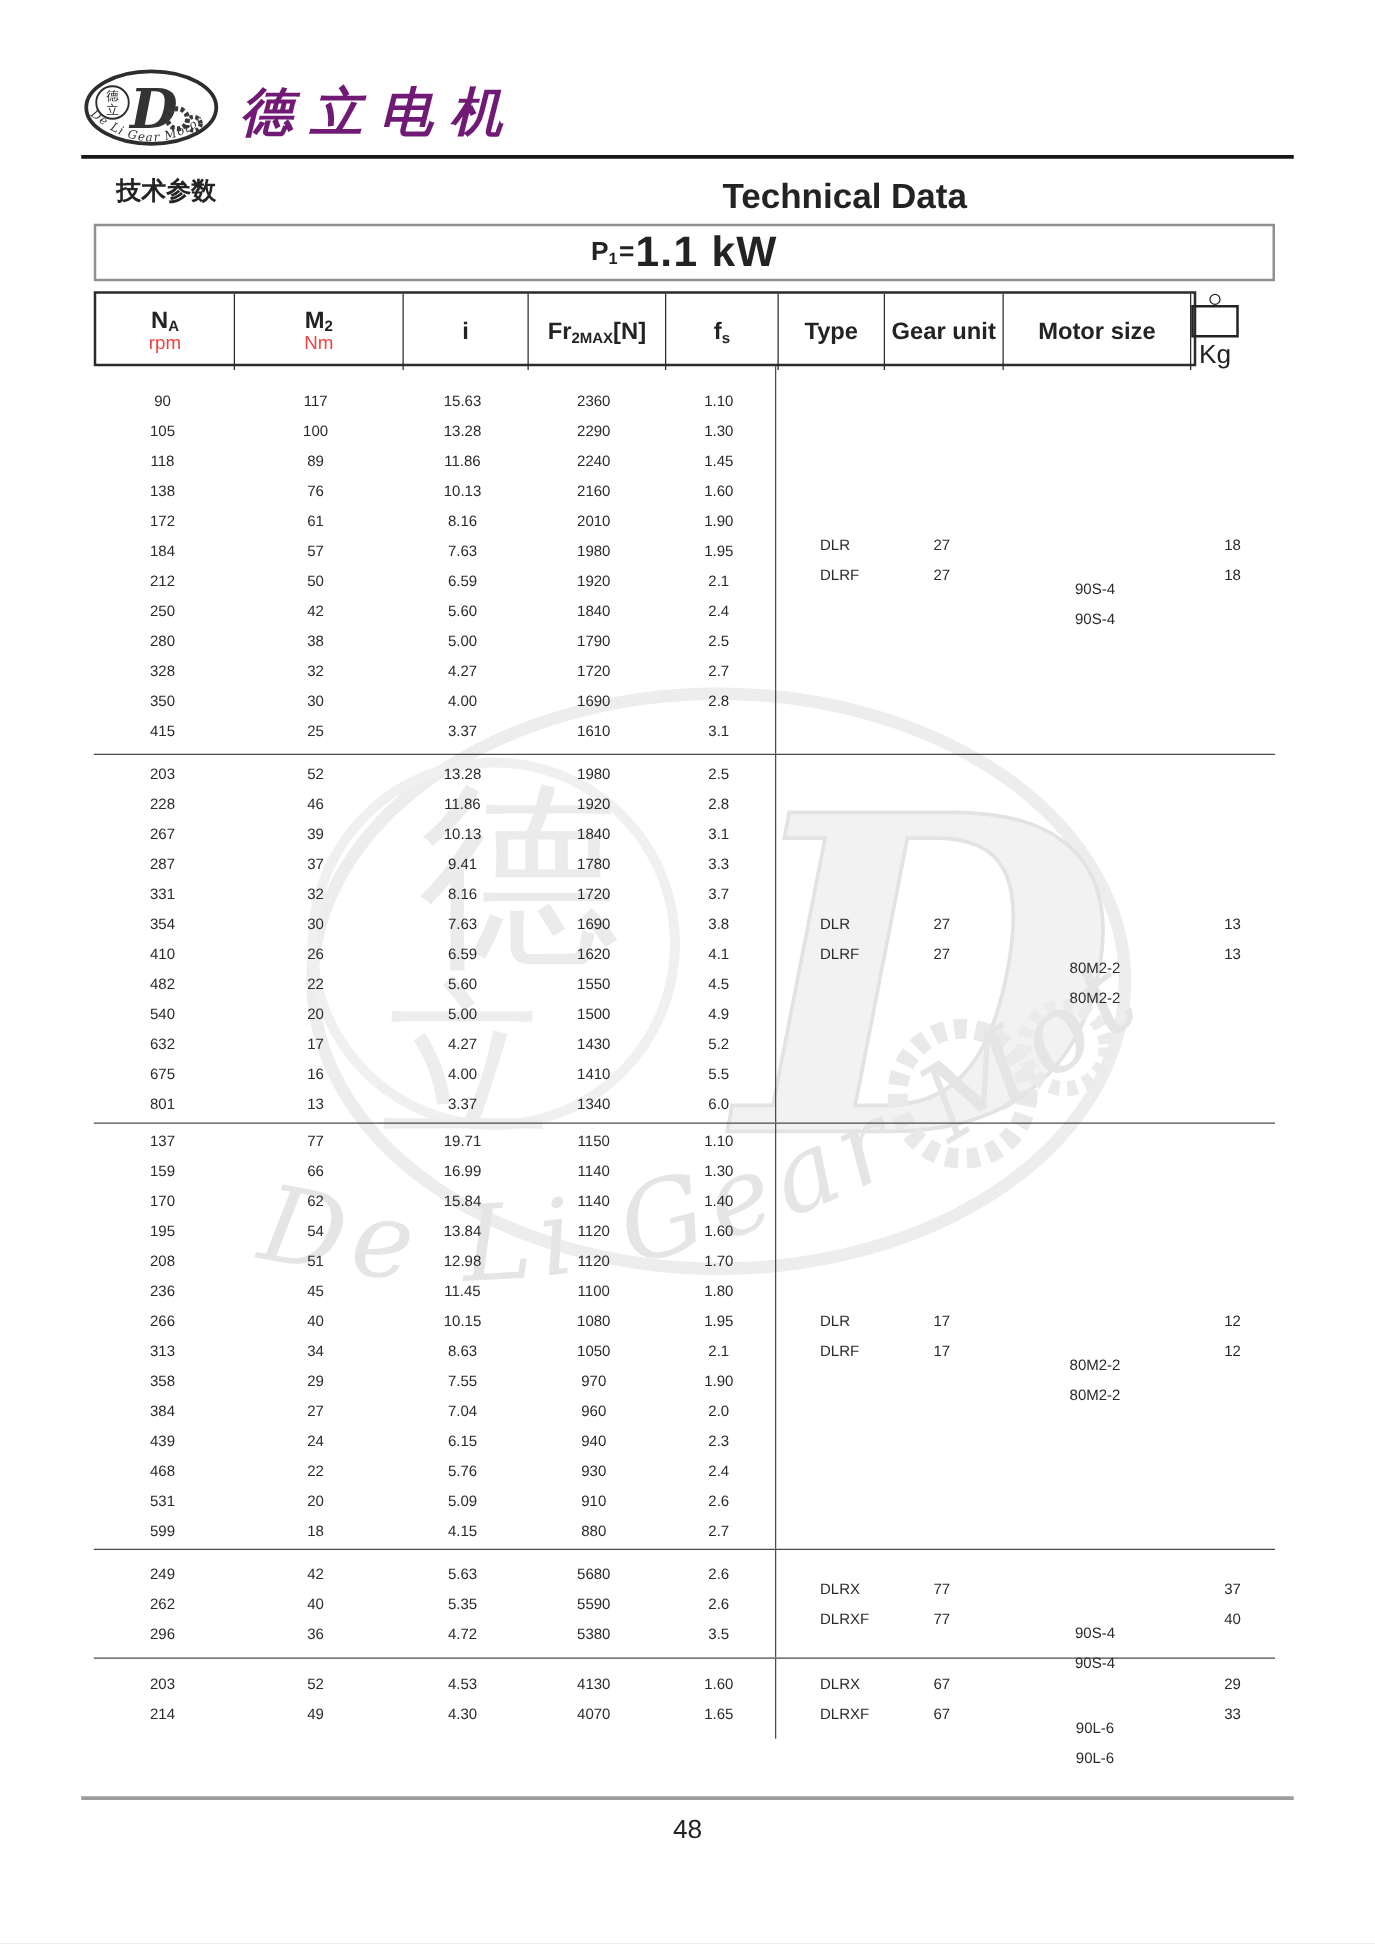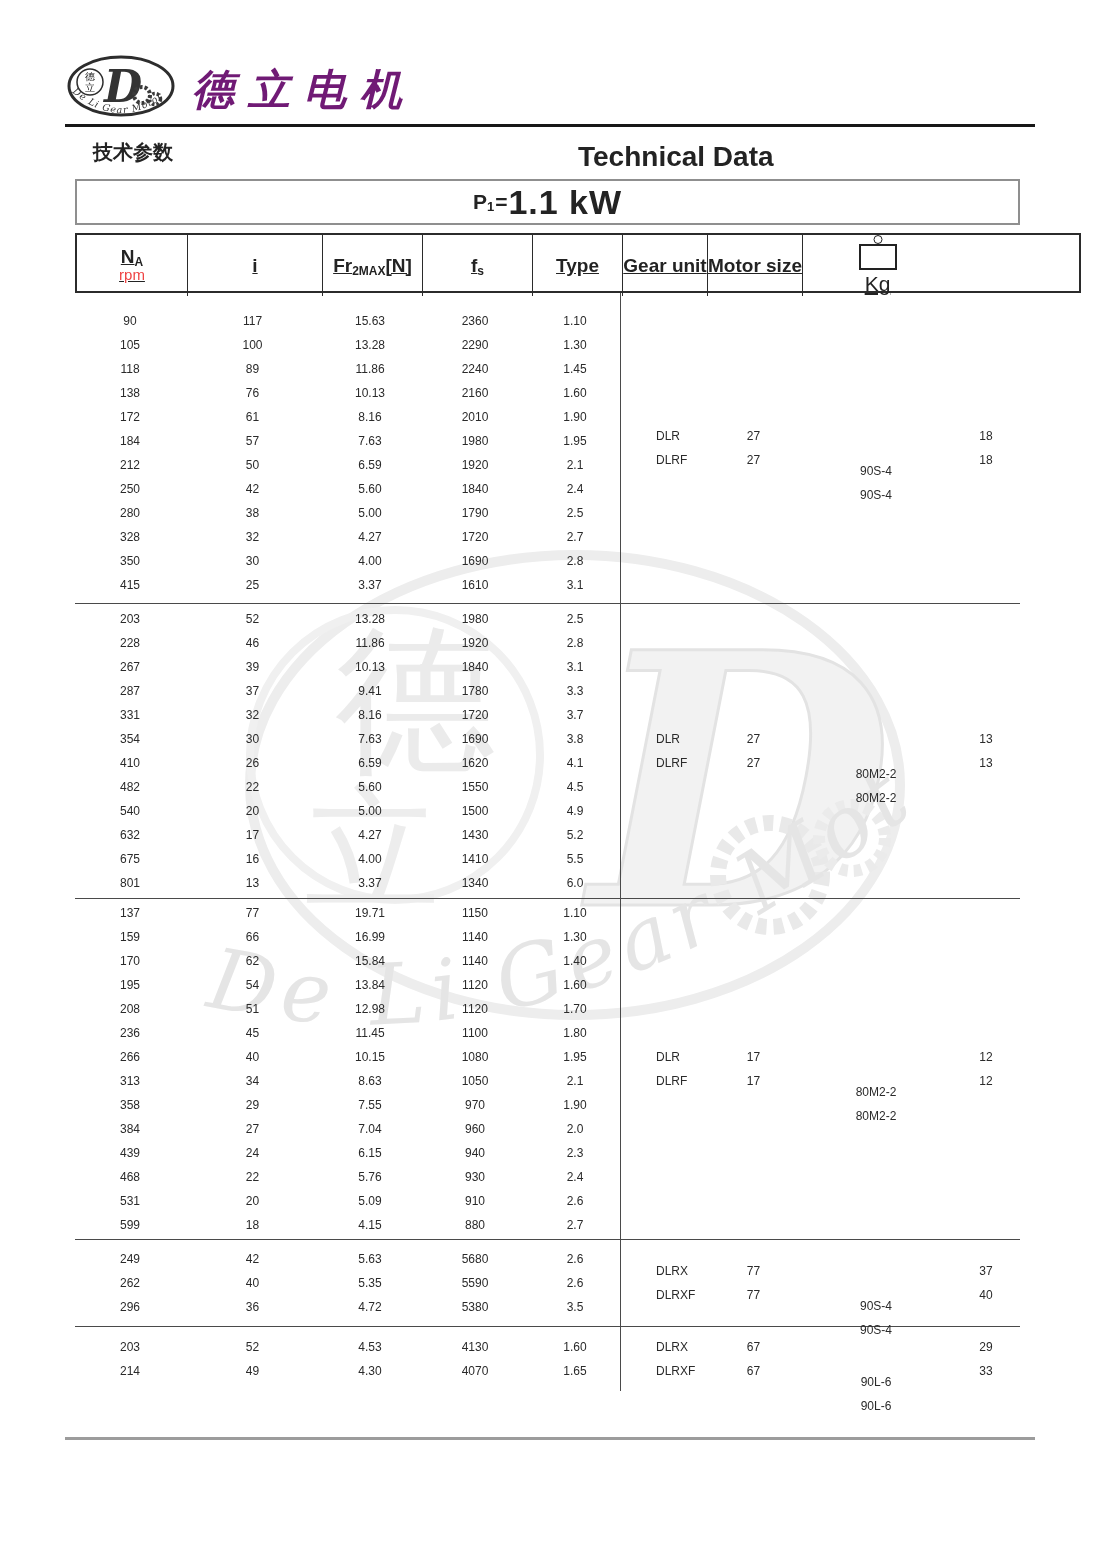--- a/index.html
+++ b/index.html
@@ -25,23 +25,23 @@
     position:absolute; top:179px; left:75px; width:945px; height:46px; z-index:1;
     border:2px solid #8f8f8f; box-sizing:border-box;
     display:flex; align-items:center; justify-content:center;
   }
   .power-box .p{font-size:21px; font-weight:bold;}
   .power-box .psub{font-size:13px; font-weight:bold; position:relative; top:4px;}
   .power-box .eq{font-size:21px; font-weight:bold; margin:0 1px;}
   .power-box .pv{font-size:34px; font-weight:bold; letter-spacing:1px;}
   
   .thead{
-    position:absolute; top:233px; left:75px; width:1006px; height:60px; z-index:1;
+    position:absolute; top:233px; left:75px; width:882px; height:60px; z-index:1;
     display:grid; grid-template-columns:110px 135px 100px 110px 90px 85px 95px 150px 1fr;
-    border:2.5px solid #2b2b2b; box-sizing:border-box; background:transparent;text-decoration:underline;
+    border:2.5px solid #2b2b2b; box-sizing:border-box; background:transparent;
   }
   .hcell{
     border-left:1.5px solid #2b2b2b; display:flex; flex-direction:column;
     align-items:center; justify-content:center; line-height:1.12;
   }
   .hcell:first-child{border-left:none;}
   .hmain{font-size:19px; font-weight:bold;}
   .hsub{font-size:12px; font-weight:bold; position:relative; top:3px;}
   .hunit{font-size:15px; color:#ef4444;}
   .weight-icon{position:relative; width:34px; height:22px; border:2px solid #222; margin-top:9px;}
@@ -119,20 +119,24 @@
       <span class="eq">=</span>
       <span class="pv">1.1 kW</span>
   </div>
 
   <div class="thead">
     <div class="hcell">
       <div><span class="hmain">N</span><span class="hsub">A</span></div>
       <div class="hunit">rpm</div>
     </div>
     <div class="hcell">
+      <div><span class="hmain">M</span><span class="hsub">2</span></div>
+      <div class="hunit">Nm</div>
+    </div>
+    <div class="hcell">
       <span class="hmain">i</span>
     </div>
     <div class="hcell">
       <div><span class="hmain">Fr</span><span class="hsub">2MAX</span><span class="hmain">[N]</span></div>
     </div>
     <div class="hcell">
       <div><span class="hmain">f</span><span class="hsub">s</span></div>
     </div>
     <div class="hcell">
       <span class="hmain">Type</span>
@@ -539,14 +543,15 @@
             <div class="cell t0">DLRXF</div>
             <div class="cell t1">67</div>
             <div class="cell t2">90L-6</div>
             <div class="cell t3">33</div>
           </div>
         </div>
       </div>
     </div>
 
   <div class="bottom-rule"></div>
+  <div class="page-number">48</div>
 
 </div>
 
 </body></html>

